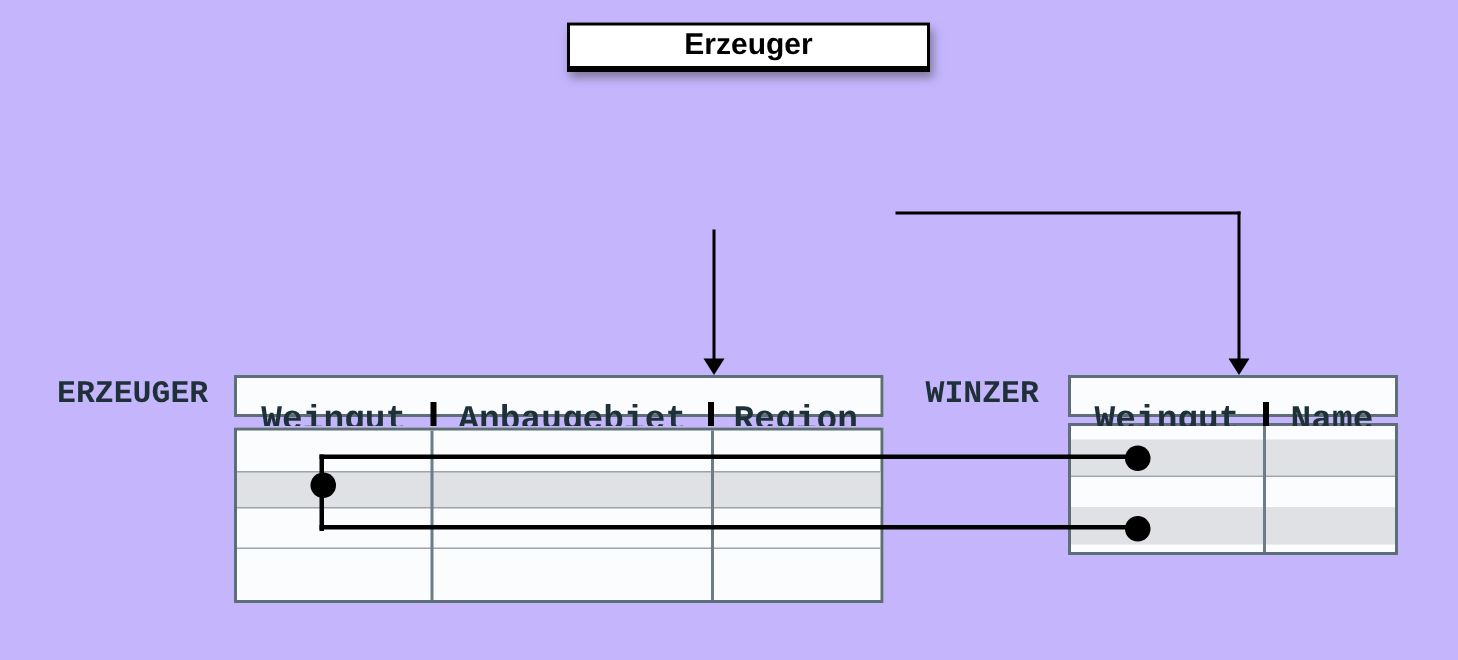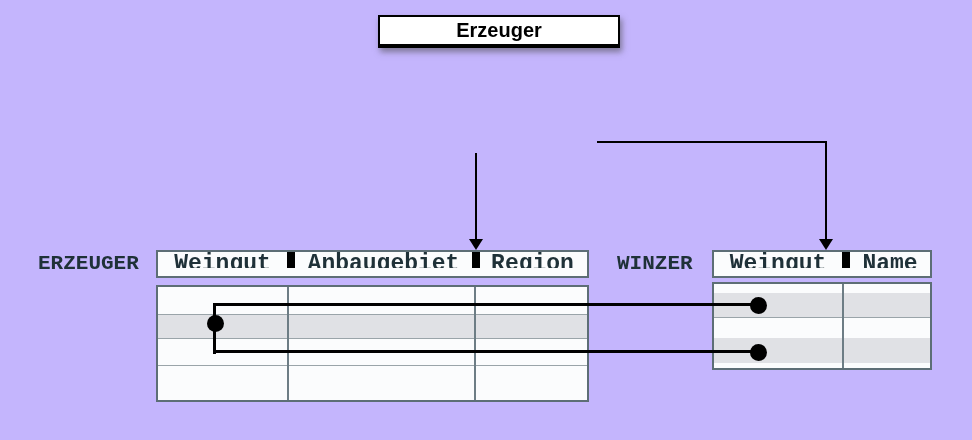--- a/index.html
+++ b/index.html
@@ -46,22 +46,23 @@
   .tbl-header {
     position:absolute; top:250px; height:28px; box-sizing:border-box;
     border:2px solid #5d6e76; background:#fbfcfd;
     display:flex; z-index:2;
   }
   .th-cell {
     height:16px; line-height:24px; text-align:center;
     font-family:"Liberation Mono", monospace; font-weight:bold;
     font-size:23px; color:#1f3138; box-sizing:border-box;
     overflow:hidden;
+    margin-top:16px;
   }
-  .th-cell + .th-cell { border-left:8px solid #000000; }
+  .th-cell + .th-cell { border-left:4px solid #000000; }
 
   
   .tbl-body {
     position:absolute; box-sizing:border-box;
     border:2px solid #5d6e76; background:#fbfcfd; z-index:1;
   }
   .col-line { position:absolute; top:0; bottom:0; width:2px; background:#6d7d85; }
   .row-line { position:absolute; left:0; right:0; height:1px; background:#9aa4a9; }
   .hl-band  { position:absolute; left:0; right:0; background:#e0e1e5; }
 

